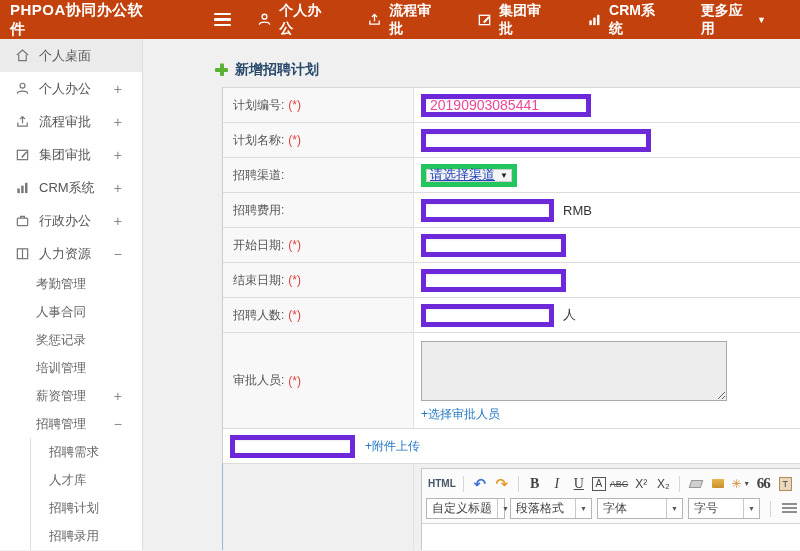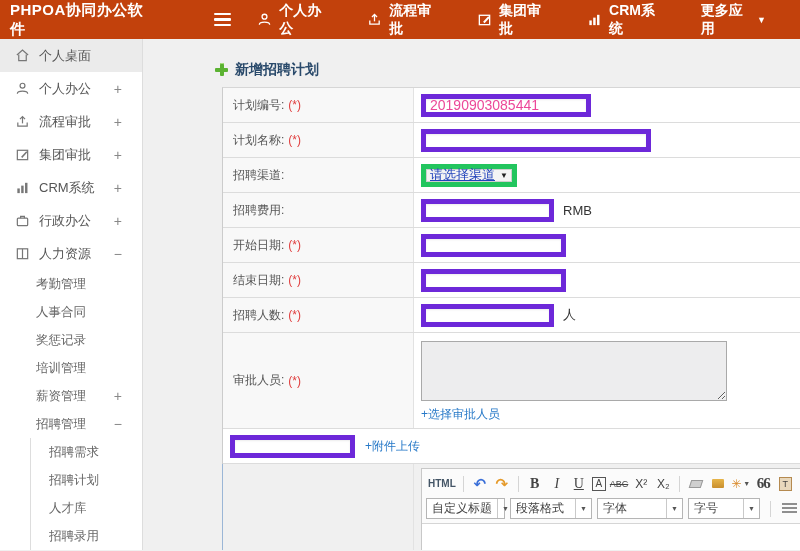--- a/index.html
+++ b/index.html
@@ -238,24 +238,24 @@
         </div>
       <div class="sb-item">
           <span class="sb-label">招聘管理</span>
           <span class="sb-exp">−</span>
         </div>
       <div class="sb-sub3">
         <div class="sb-item">
             <span class="sb-label">招聘需求</span>
           </div>
         <div class="sb-item">
+            <span class="sb-label">人才库</span>
+          </div>
+        <div class="sb-item">
             <span class="sb-label">招聘计划</span>
-          </div>
-        <div class="sb-item">
-            <span class="sb-label">人才库</span>
           </div>
         <div class="sb-item">
             <span class="sb-label">招聘录用</span>
           </div>
       </div>
 
     </div>
   </div>
 
   <div class="content">

